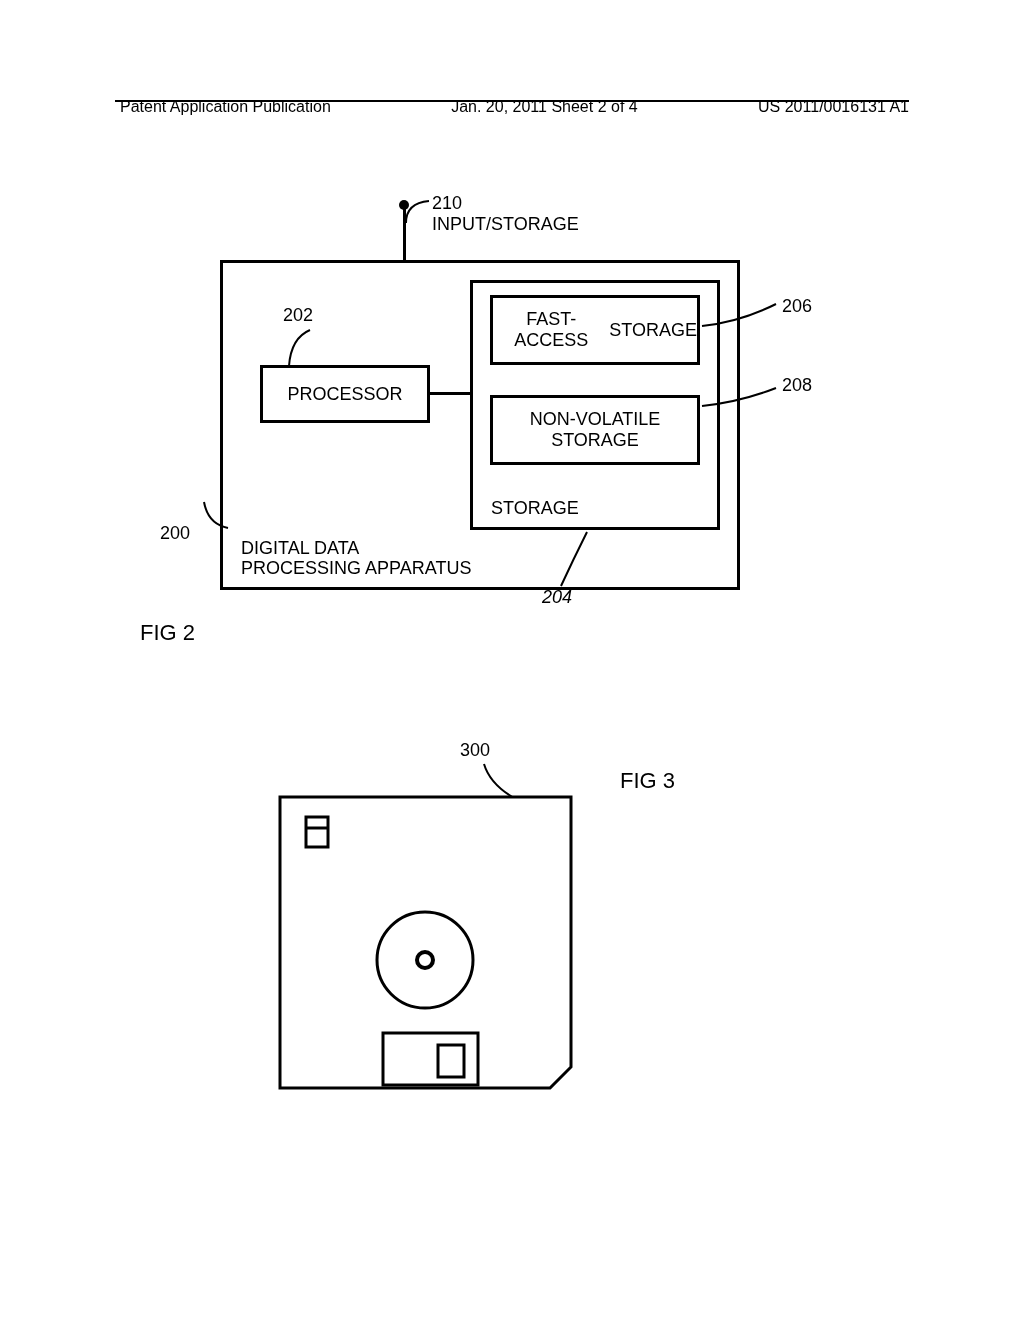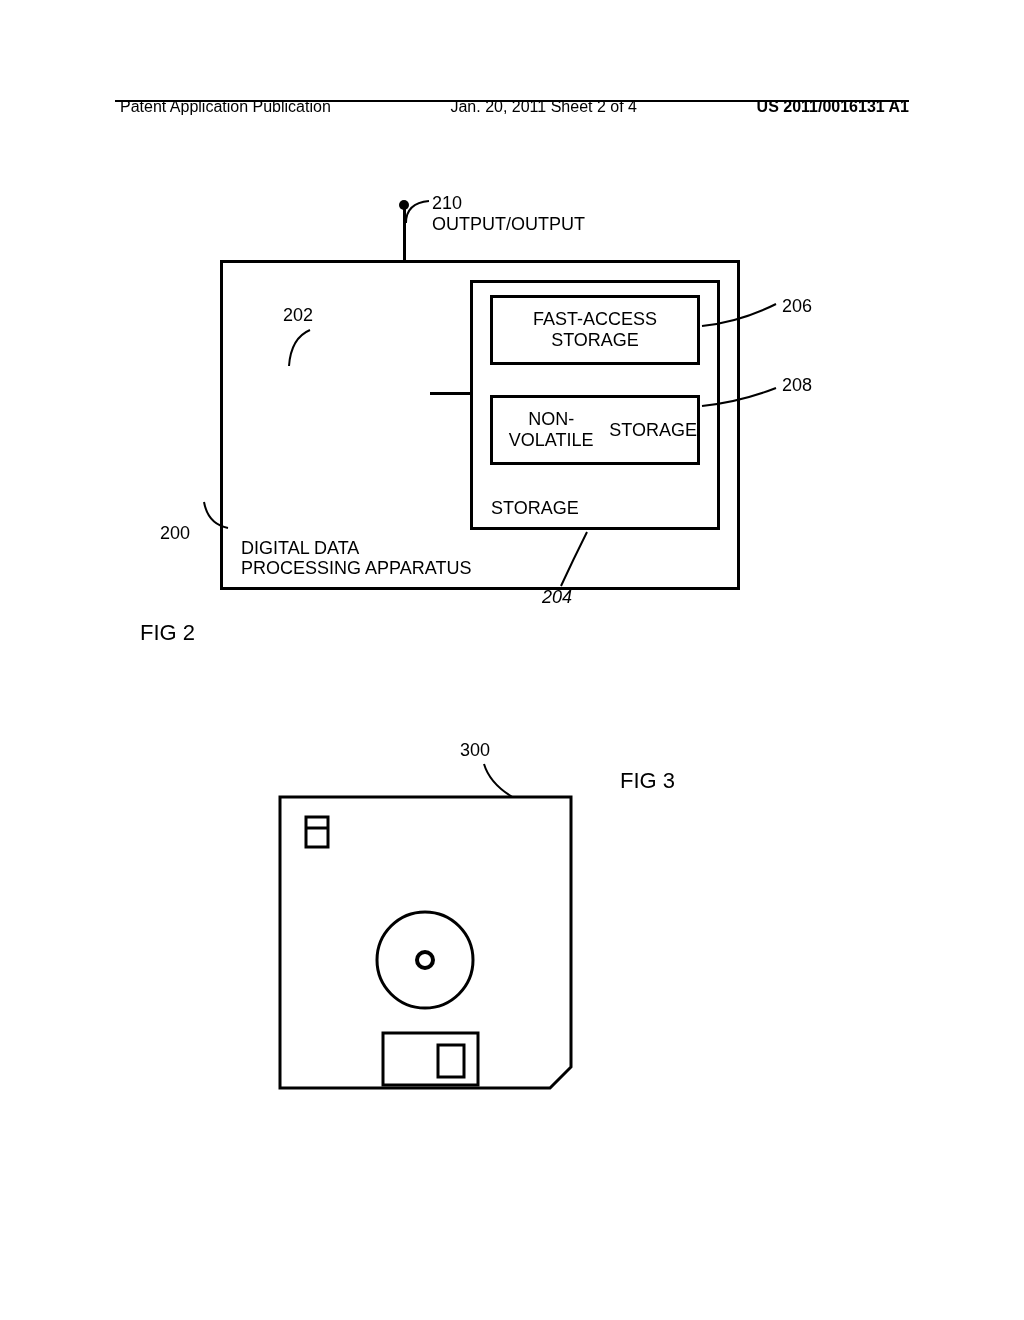--- a/index.html
+++ b/index.html
@@ -16,21 +16,21 @@
     top: 78px;
     left: 0;
     right: 0;
     padding: 0 115px 0 120px;
     display: flex;
     justify-content: space-between;
     font-size: 16px;
     margin-top: 20px;
   }
   .header .left { font-weight: normal; }
-  .header .right { font-weight: bold; text-align: right; }
+  .header .right { font-weight: normal; text-align: right; }
   .hr {
     position: absolute;
     top: 100px;
     left: 115px;
     right: 115px;
     height: 2px;
     background: #000;
   }
   
   .fig2-area {
@@ -81,60 +81,63 @@
 
 <div class="fig2-area">
 
   <div class="io-dot" style="left:399px; top:0px;"></div>
   <div class="io-line" style="left:403px; top:5px; height:145px;"></div>
 
   <svg style="position:absolute; left:403px; top:-5px; width:30px; height:30px;" viewBox="0 0 30 30">
     <path d="M3 28 Q 3 8 26 6" fill="none" stroke="#000" stroke-width="2"></path>
   </svg>
   <div class="lbl" style="left:432px; top:-7px;">210</div>
-  <div class="lbl" style="left:432px; top:14px;">OUTPUT/OUTPUT</div>
+  <div class="lbl" style="left:432px; top:14px;">INPUT/STORAGE</div>
 
   <div class="box" style="left:220px; top:60px; width:520px; height:330px;">
     <div class="lbl" style="left:18px; bottom:28px;">DIGITAL DATA</div>
     <div class="lbl" style="left:18px; bottom:8px;">PROCESSING APPARATUS</div>
   </div>
 
   <svg style="position:absolute; left:200px; top:300px; width:30px; height:30px;" viewBox="0 0 30 30">
     <path d="M28 28 Q 8 24 4 2" fill="none" stroke="#000" stroke-width="2"></path>
   </svg>
   <div class="lbl" style="left:160px; top:291px;margin-top:32px;">200</div>
 
+  <div class="box" style="left:260px; top:165px; width:170px; height:58px; display:flex; align-items:center; justify-content:center;">
+    <div class="box-label">PROCESSOR</div>
+  </div>
 
   <div class="lbl" style="left:283px; top:105px;">202</div>
   <svg style="position:absolute; left:285px; top:128px; width:30px; height:40px;" viewBox="0 0 30 40">
     <path d="M25 2 Q 6 10 4 38" fill="none" stroke="#000" stroke-width="2"></path>
   </svg>
 
   <div class="box" style="left:470px; top:80px; width:250px; height:250px;">
     <div class="lbl" style="left:18px; bottom:8px;">STORAGE</div>
   </div>
 
   <div class="hline" style="left:430px; top:192px; width:40px;"></div>
 
   <svg style="position:absolute; left:555px; top:330px; width:40px; height:60px;" viewBox="0 0 40 60">
     <path d="M32 2 Q 18 30 6 56" fill="none" stroke="#000" stroke-width="2"></path>
   </svg>
   <div class="lbl" style="left:542px; top:387px;font-style:italic;">204</div>
 
-  <div class="box" style="left:490px; top:95px; width:210px; height:70px; display:flex; flex-direction:column; align-items:center; justify-content:center;">
+  <div class="box" style="left:490px; top:95px; width:210px; height:70px; display:flex; flex-direction:row; align-items:center; justify-content:center;">
     <div class="box-label">FAST-ACCESS</div>
     <div class="box-label">STORAGE</div>
   </div>
 
   <svg style="position:absolute; left:700px; top:100px; width:80px; height:30px;" viewBox="0 0 80 30">
     <path d="M2 26 Q 40 22 76 4" fill="none" stroke="#000" stroke-width="2"></path>
   </svg>
   <div class="lbl" style="left:782px; top:96px;">206</div>
 
-  <div class="box" style="left:490px; top:195px; width:210px; height:70px; display:flex; flex-direction:row; align-items:center; justify-content:center;">
+  <div class="box" style="left:490px; top:195px; width:210px; height:70px; display:flex; flex-direction:column; align-items:center; justify-content:center;">
     <div class="box-label">NON-VOLATILE</div>
     <div class="box-label">STORAGE</div>
   </div>
 
   <svg style="position:absolute; left:700px; top:180px; width:80px; height:30px;" viewBox="0 0 80 30">
     <path d="M2 26 Q 40 22 76 8" fill="none" stroke="#000" stroke-width="2"></path>
   </svg>
   <div class="lbl" style="left:782px; top:175px;">208</div>
 
   <div class="fig-caption" style="left:140px; top:420px;">FIG 2</div>

